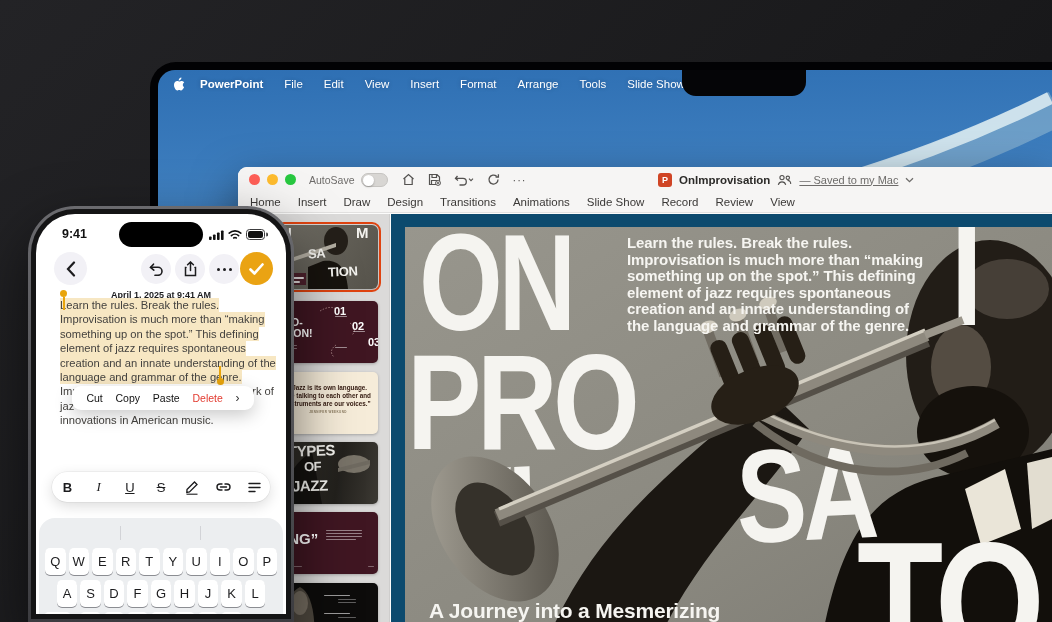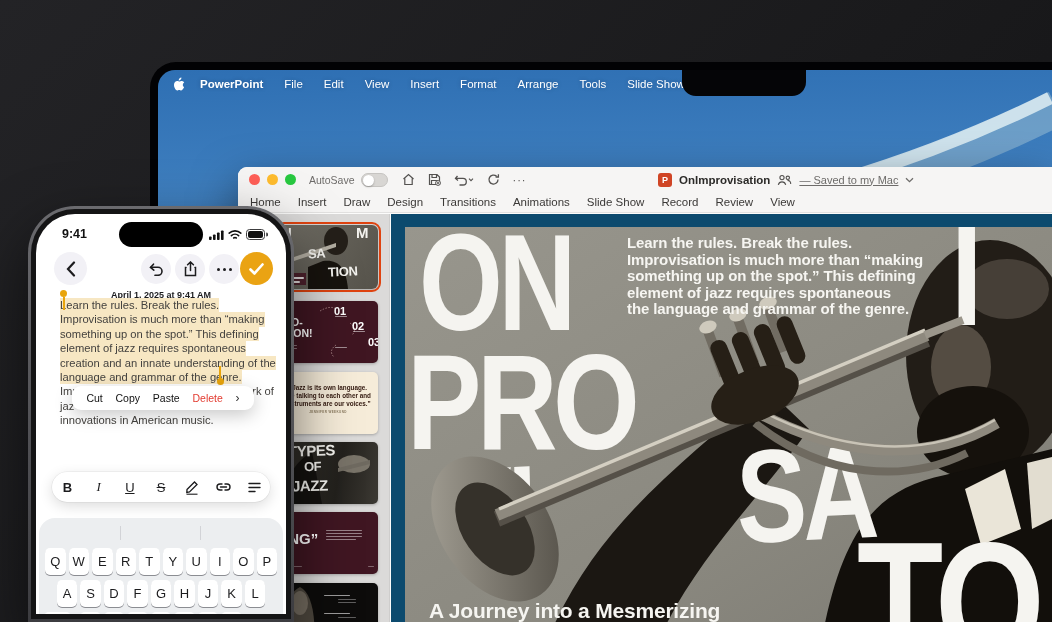--- a/index.html
+++ b/index.html
@@ -371,20 +371,21 @@
             <rect x="378" y="88" width="16" height="50" rx="8" transform="rotate(-22 386 113)"></rect>
             <ellipse cx="350" cy="168" rx="46" ry="26" transform="rotate(-22 350 168)"></ellipse>
           </g>
         </svg>
 
         <div class="slide-para">
             <span class="slide-pline">Learn the rules. Break the rules.</span>
             <span class="slide-pline">Improvisation is much more than “making</span>
             <span class="slide-pline">something up on the spot.” This defining</span>
             <span class="slide-pline">element of jazz requires spontaneous</span>
+            <span class="slide-pline">creation and an innate understanding of</span>
             <span class="slide-pline">the language and grammar of the genre.</span>
           </div>
         <div class="slide-sub">A Journey into a Mesmerizing</div>
       </div>
     </div>
   </div>
 
   <div class="phone">
     <div class="phone-inner">
       <div class="screen">

